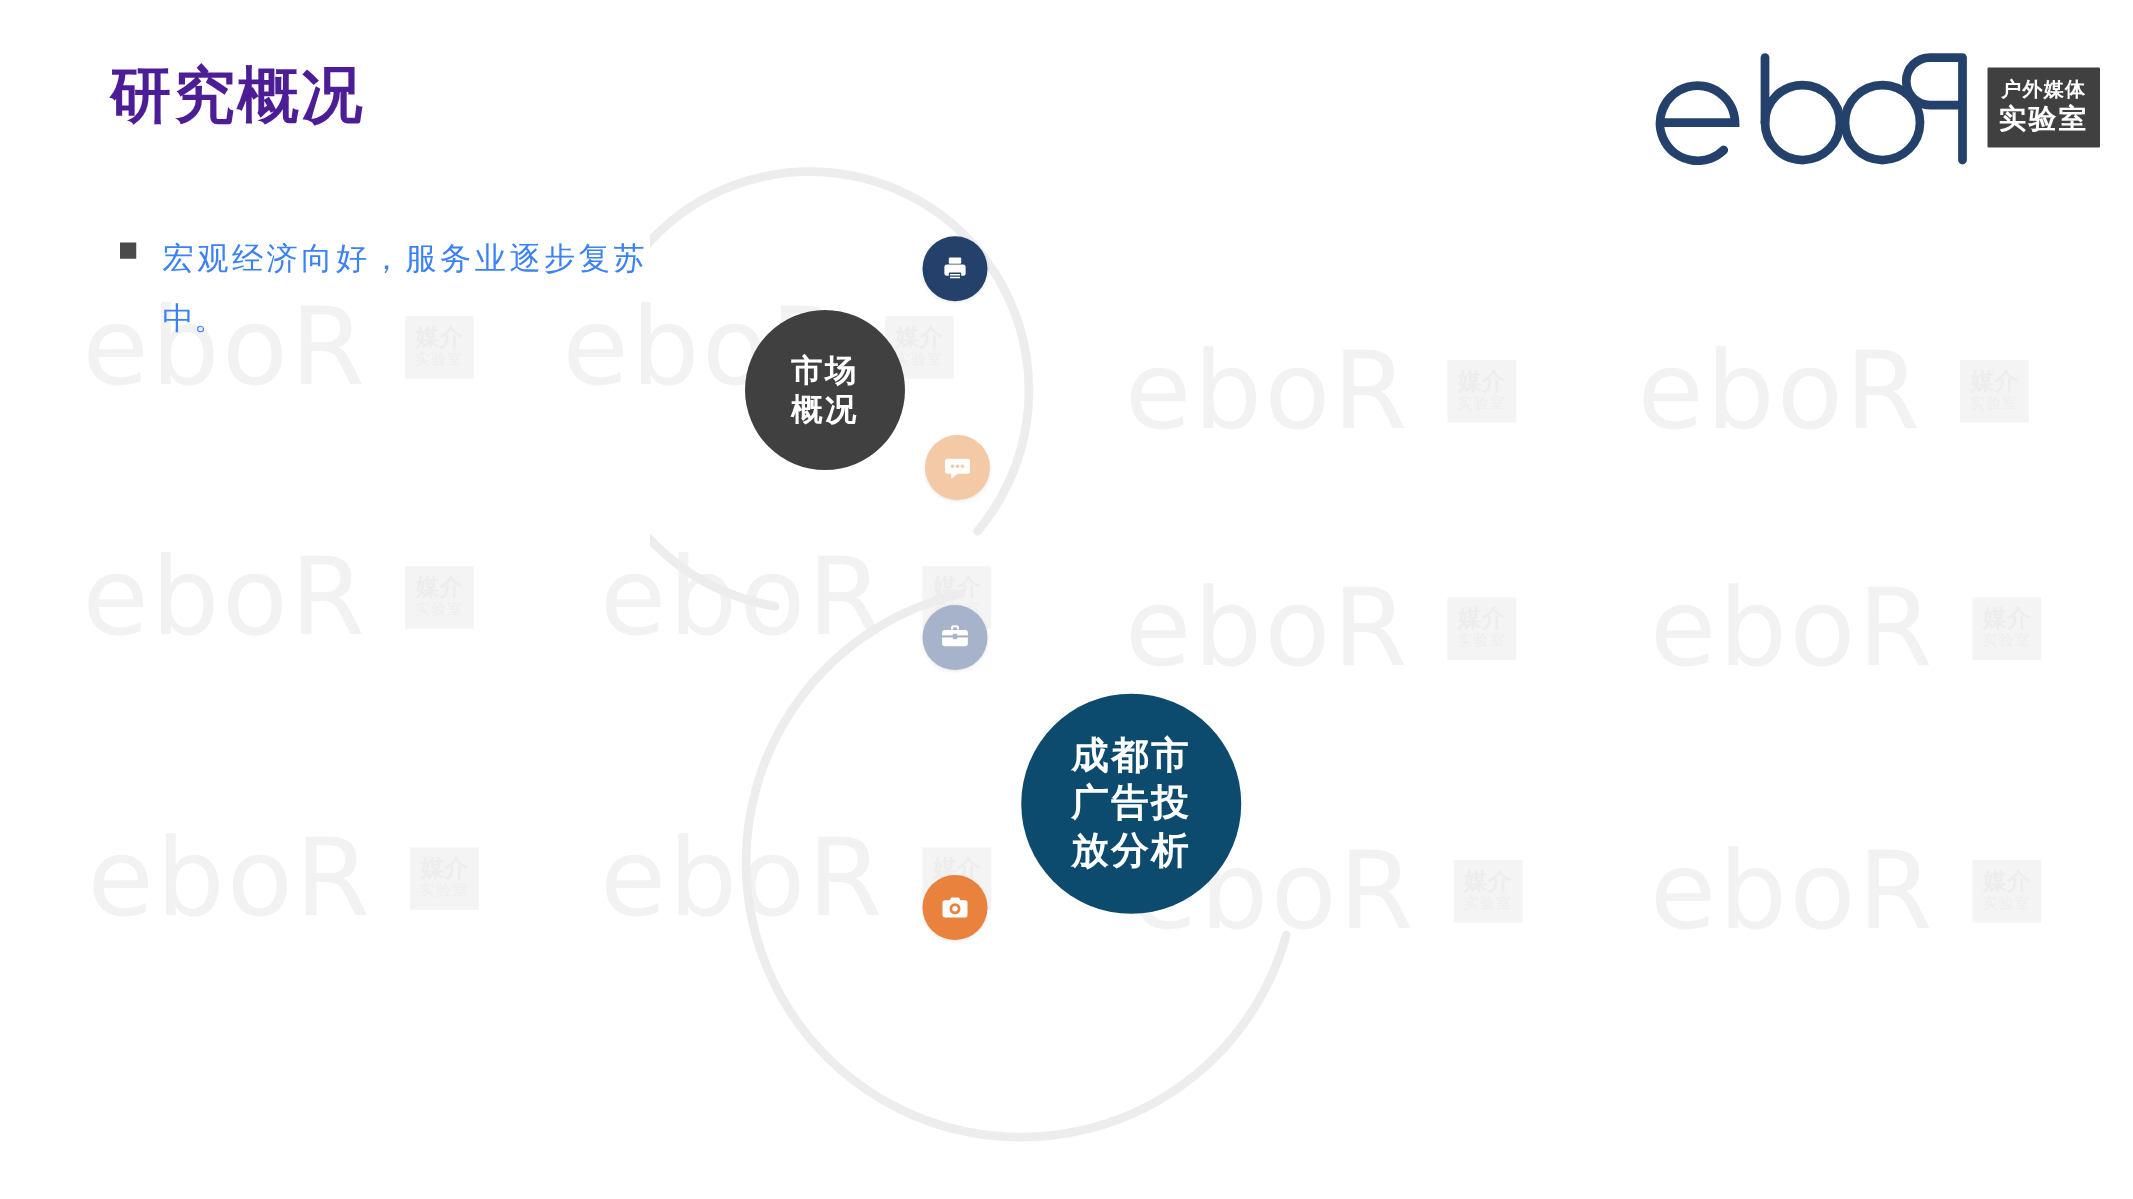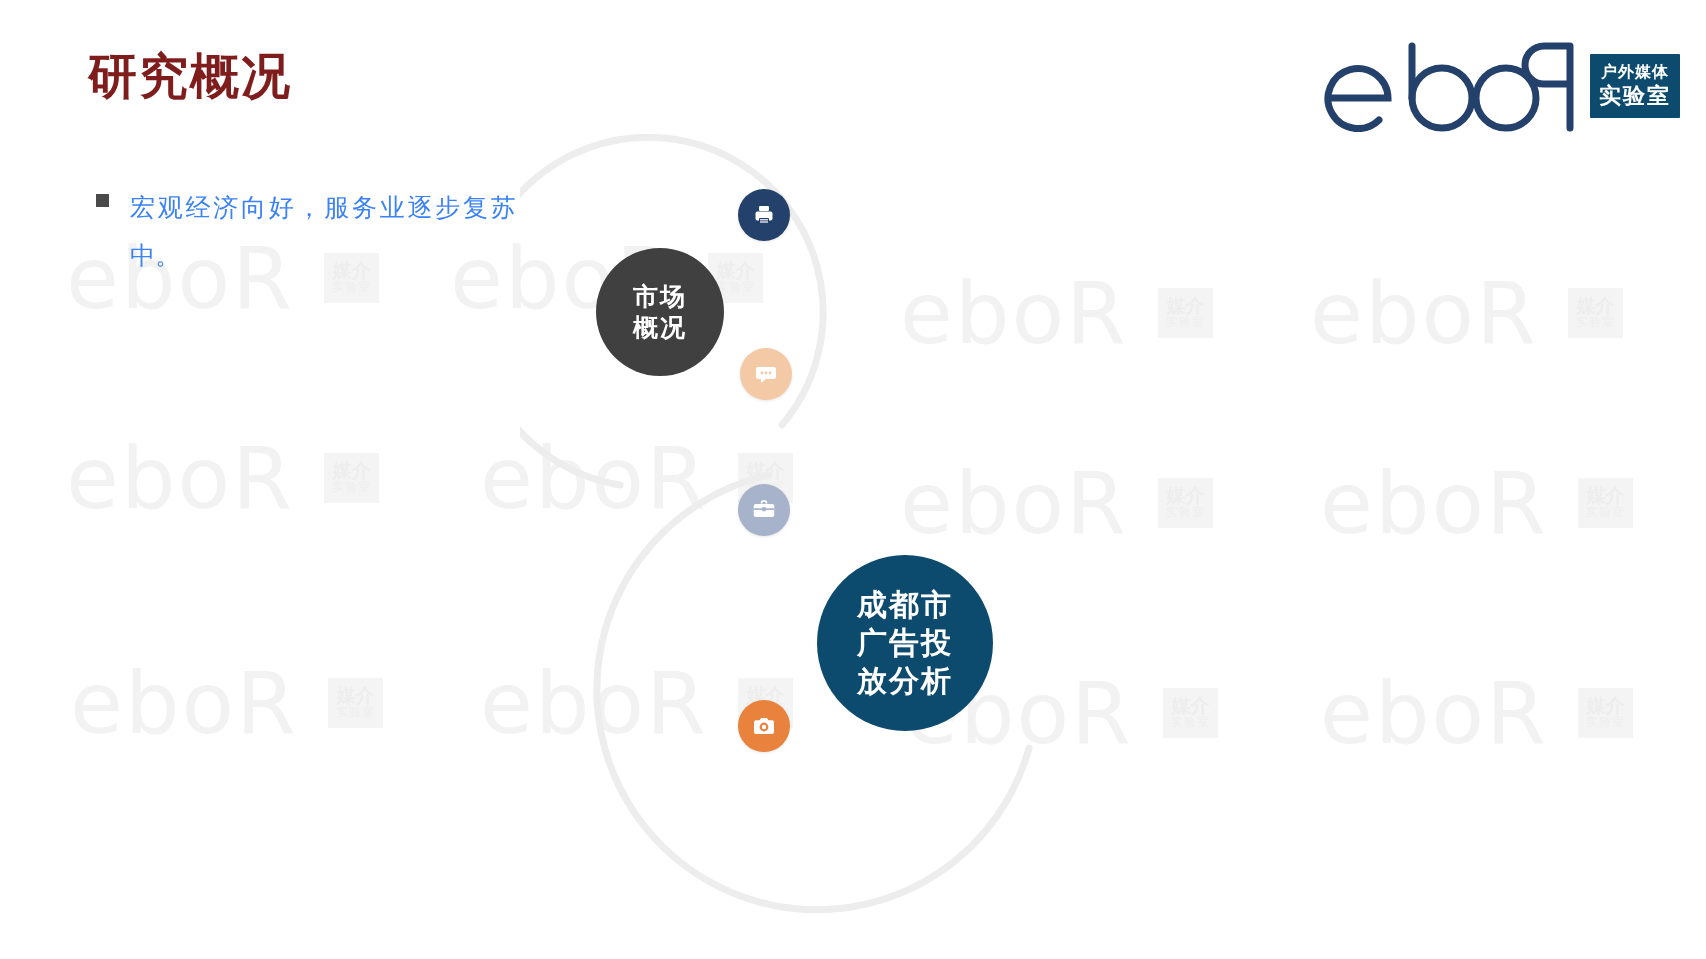--- a/index.html
+++ b/index.html
@@ -24,28 +24,28 @@
     font-size:19px;line-height:1.12;padding:7px 8px 8px 8px;
     text-align:center;font-weight:700;
     font-family:"DejaVu Sans",sans-serif;
   }
   .wm .wm-badge span{display:block;white-space:nowrap;}
   .wm .wm-badge .b2{font-size:12px;font-weight:400;letter-spacing:1px;}
 
   
   .title{
     position:absolute;left:88px;top:44px;
-    font-size:49px;font-weight:700;color:#7f1d1d;
+    font-size:49px;font-weight:700;color:#4c1d95;
     letter-spacing:2px;z-index:5;
     font-family:"DejaVu Sans",sans-serif;
   }
   .logo{position:absolute;right:26px;top:40px;display:flex;align-items:center;z-index:5;}
   .logo-mark{line-height:0;}
   .logo-badge{
-    background:#0c4a6e;color:#ffffff;margin-left:8px;
+    background:#404040;color:#ffffff;margin-left:8px;
     padding:8px 9px 9px 9px;text-align:center;border-radius:1px;
     font-family:"DejaVu Sans",sans-serif;
   }
   .logo-badge .l1{font-size:16px;font-weight:700;letter-spacing:1px;display:block;line-height:1.25;}
   .logo-badge .l2{font-size:22px;font-weight:700;letter-spacing:2px;display:block;line-height:1.25;}
 
   
   .bullets{position:absolute;z-index:6;}
   .bullets.left{left:96px;top:183px;width:420px;}
   .bullets.right{left:1090px;top:420px;width:420px;}

